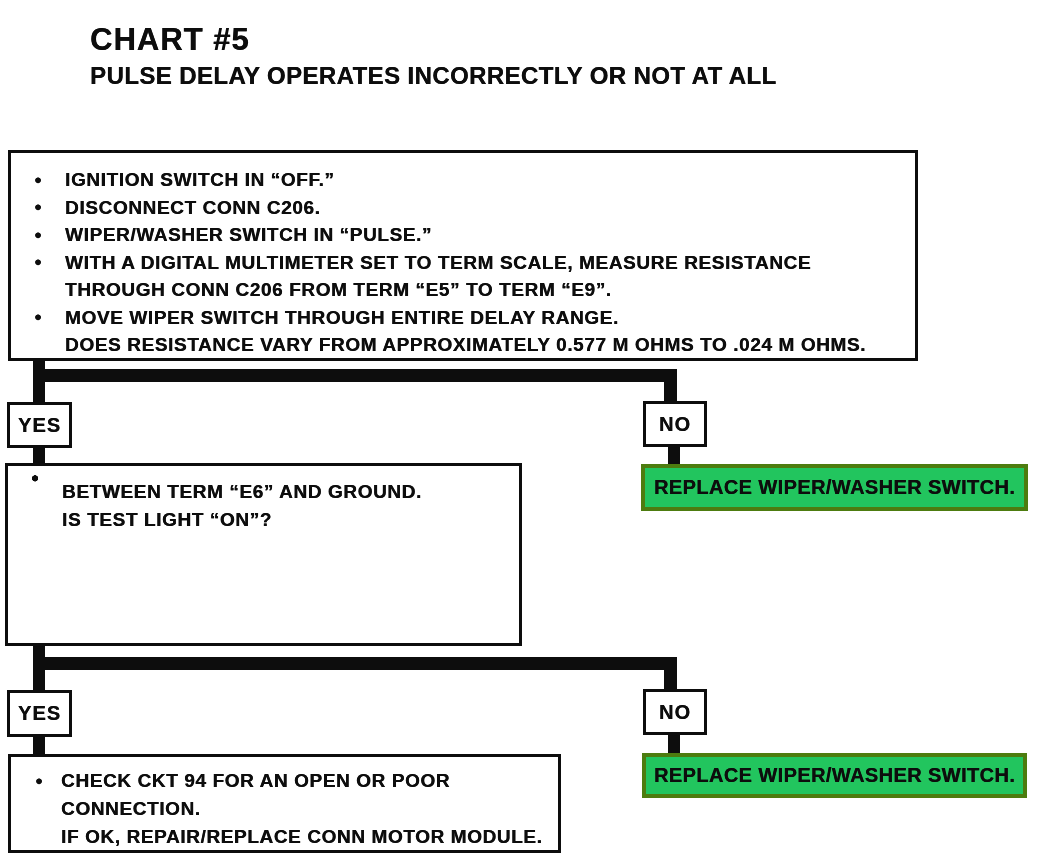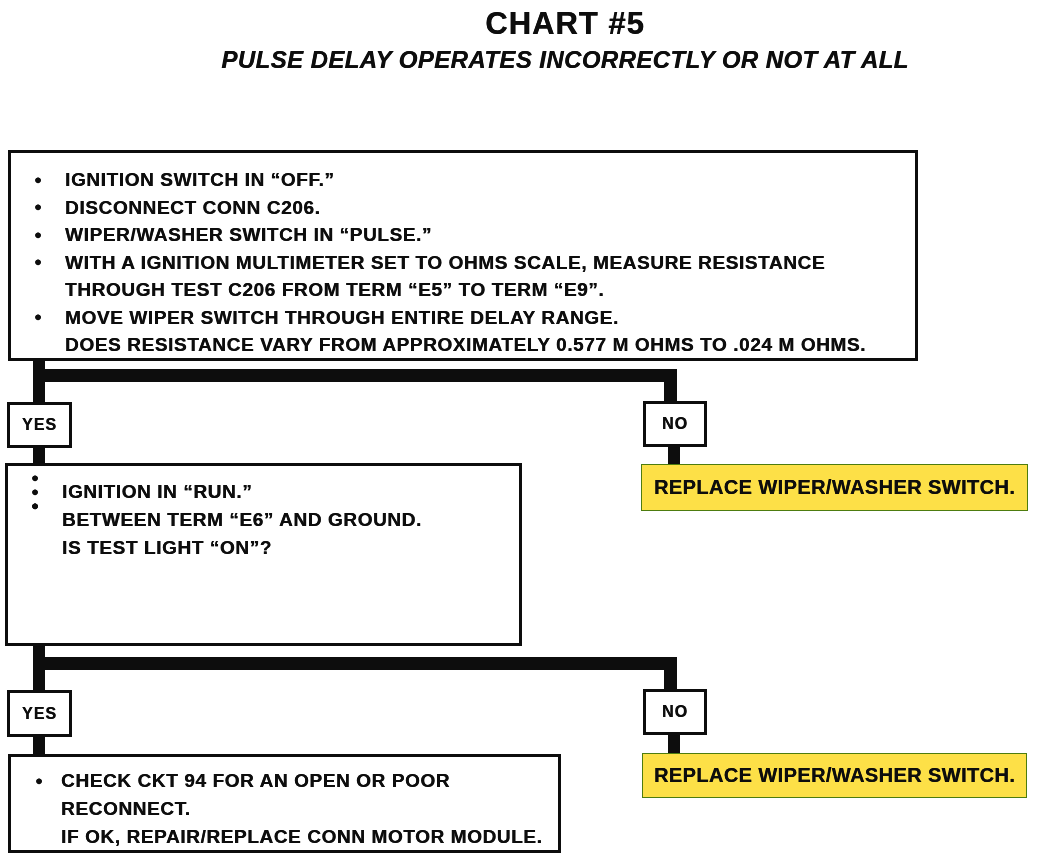--- a/index.html
+++ b/index.html
@@ -18,35 +18,33 @@
     overflow: hidden;
   }
   .ink {
     text-shadow: 0.35px 0 0 currentColor;
     letter-spacing: 0.6px;
   }
   
   .title-wrap {
     position: absolute;
     left: 90px;
-    top: 6px;
+    top: 22px;
     width: 950px;
-    text-align: center;
   }
   .chart-title {
     font-size: 31px;
     line-height: 36px;
     letter-spacing: 1px;
   }
   .chart-subtitle {
     font-size: 24px;
     line-height: 30px;
     margin-top: 3px;
     letter-spacing: 0.4px;
-    font-style: italic;
   }
   
   .node-box {
     position: absolute;
     border: 3px solid #0d0d0d;
     background: #ffffff;
     box-sizing: border-box;
   }
   .steps {
     padding-left: 0;
@@ -75,28 +73,28 @@
   #step3-box .bullet { left: 24px; }
   
   .decision {
     position: absolute;
     border: 3px solid #0d0d0d;
     background: #ffffff;
     box-sizing: border-box;
     display: flex;
     align-items: center;
     justify-content: center;
-    font-size: 16px;
+    font-size: 20px;
     letter-spacing: 1px;
   }
   
   .action-box {
     position: absolute;
-    border: 1px solid #4d7c0f;
-    background: #fde047;
+    border: 4px solid #4d7c0f;
+    background: #22c55e;
     box-sizing: border-box;
     display: flex;
     align-items: center;
     justify-content: center;
     font-size: 20px;
     white-space: nowrap;
     letter-spacing: 0.4px;
   }
   
   .connector {
@@ -122,25 +120,25 @@
     <div class="step-line ink">
       <span class="bullet">●</span>
       <span>DISCONNECT CONN C206.</span>
     </div>
     <div class="step-line ink">
       <span class="bullet">●</span>
       <span>WIPER/WASHER SWITCH IN “PULSE.”</span>
     </div>
     <div class="step-line ink">
       <span class="bullet">●</span>
-      <span>WITH A IGNITION MULTIMETER SET TO OHMS SCALE, MEASURE RESISTANCE</span>
-    </div>
-    <div class="step-line ink">
-      <span class="bullet"></span>
-      <span>THROUGH TEST C206 FROM TERM “E5” TO TERM “E9”.</span>
+      <span>WITH A DIGITAL MULTIMETER SET TO TERM SCALE, MEASURE RESISTANCE</span>
+    </div>
+    <div class="step-line ink">
+      <span class="bullet"></span>
+      <span>THROUGH CONN C206 FROM TERM “E5” TO TERM “E9”.</span>
     </div>
     <div class="step-line ink">
       <span class="bullet">●</span>
       <span>MOVE WIPER SWITCH THROUGH ENTIRE DELAY RANGE.</span>
     </div>
     <div class="step-line ink">
       <span class="bullet"></span>
       <span>DOES RESISTANCE VARY FROM APPROXIMATELY 0.577 M OHMS TO .024 M OHMS.</span>
     </div>
   </div>
@@ -156,21 +154,20 @@
   <div class="connector" style="left:668px; top:445px; width:12px; height:22px;"></div>
 
   <div class="action-box ink" style="left:641px; top:464px; width:387px; height:47px;">REPLACE WIPER/WASHER SWITCH.</div>
 
   <div id="step2-box" class="node-box steps" style="left:5px; top:463px; width:517px; height:183px;">
     <div class="step-line ink">
       <span class="bullet">●</span>
     </div>
     <div class="step-line ink">
       <span class="bullet">●</span>
-      <span>IGNITION IN “RUN.”</span>
     </div>
     <div class="step-line ink">
       <span class="bullet">●</span>
     </div>
     <div class="step-line ink">
       <span class="bullet">●</span>
     </div>
     <div class="step-line ink">
       <span class="bullet"></span>
       <span>BETWEEN TERM “E6” AND GROUND.</span>
@@ -193,21 +190,21 @@
 
   <div class="action-box ink" style="left:642px; top:753px; width:385px; height:45px;">REPLACE WIPER/WASHER SWITCH.</div>
 
   <div id="step3-box" class="node-box steps" style="left:8px; top:754px; width:553px; height:99px;">
     <div class="step-line ink">
       <span class="bullet">●</span>
       <span>CHECK CKT 94 FOR AN OPEN OR POOR</span>
     </div>
     <div class="step-line ink">
       <span class="bullet"></span>
-      <span>RECONNECT.</span>
+      <span>CONNECTION.</span>
     </div>
     <div class="step-line ink">
       <span class="bullet"></span>
       <span>IF OK, REPAIR/REPLACE CONN MOTOR MODULE.</span>
     </div>
   </div>
 
 </div>
 
 </body></html>

